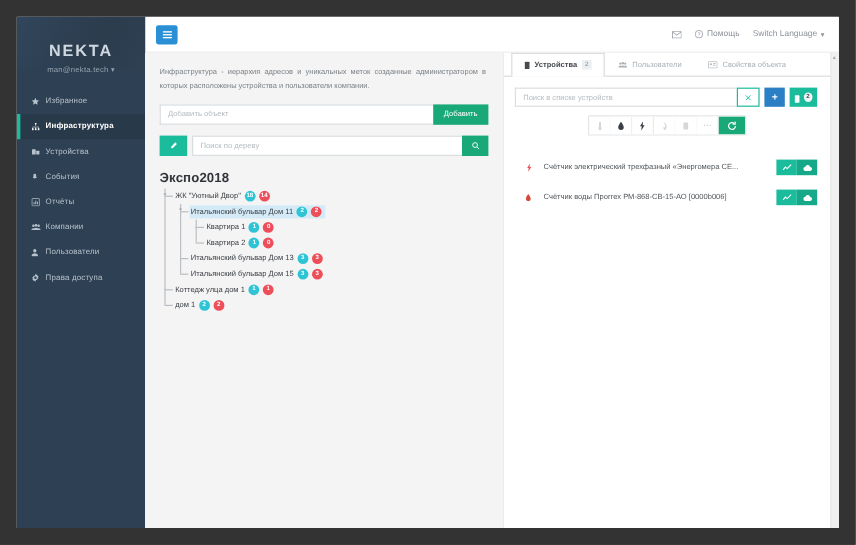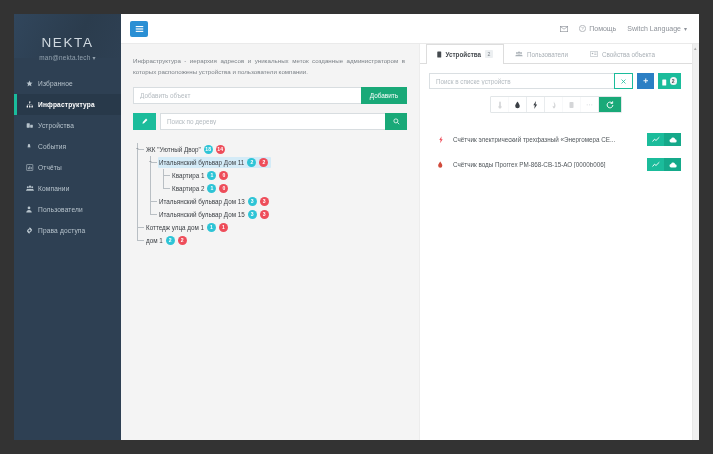--- a/index.html
+++ b/index.html
@@ -32,21 +32,21 @@
   }
   .brand {
     position: relative;
     text-align: center;
     padding-top: 21px;
   }
   .brand-name {
     color: #cfd8df;
     font-size: 13.5px;
     letter-spacing: 1.6px;
-    font-weight: 400;
+    font-weight: 700;
   }
   .brand-user {
     color: #93a2ae;
     font-size: 6.4px;
     margin-top: 4px;
     letter-spacing: .2px;
   }
   .brand-user .caret { font-size: 6px; margin-left: 2px; }
 
   #nav { margin-top: 12px; }
@@ -473,20 +473,21 @@
             <button class="btn-magnify">
               <svg width="7" height="7" viewBox="0 0 16 16">
                   <circle cx="6.6" cy="6.6" r="4.6" fill="none" stroke="#fff" stroke-width="1.8"></circle>
                   <path d="M10.2 10.2l4 4" stroke="#fff" stroke-width="1.8" fill="none"></path>
                 </svg>
             </button>
           </div>
         </div>
 
         <div id="tree">
+          <div id="tree-root-label">Экспо2018</div>
           <div id="tree-nodes">
               <div class="tnode">
                 <div class="elbow">
                   <div class="v-line" style="left: 4px; top: 0px; height: 13px;"></div>
                   <div class="h-line" style="left: 4px; width: 7px; top: 6.5px;"></div>
                 </div>
                 <div class="expander" style="left: 2px; top: 3.5px;">−</div>
                 <div class="tlabel-wrap" style="margin-left: 12px;">
                   <span class="tlabel">ЖК "Уютный Двор"</span>
                   <span class="badge cy">18</span>

